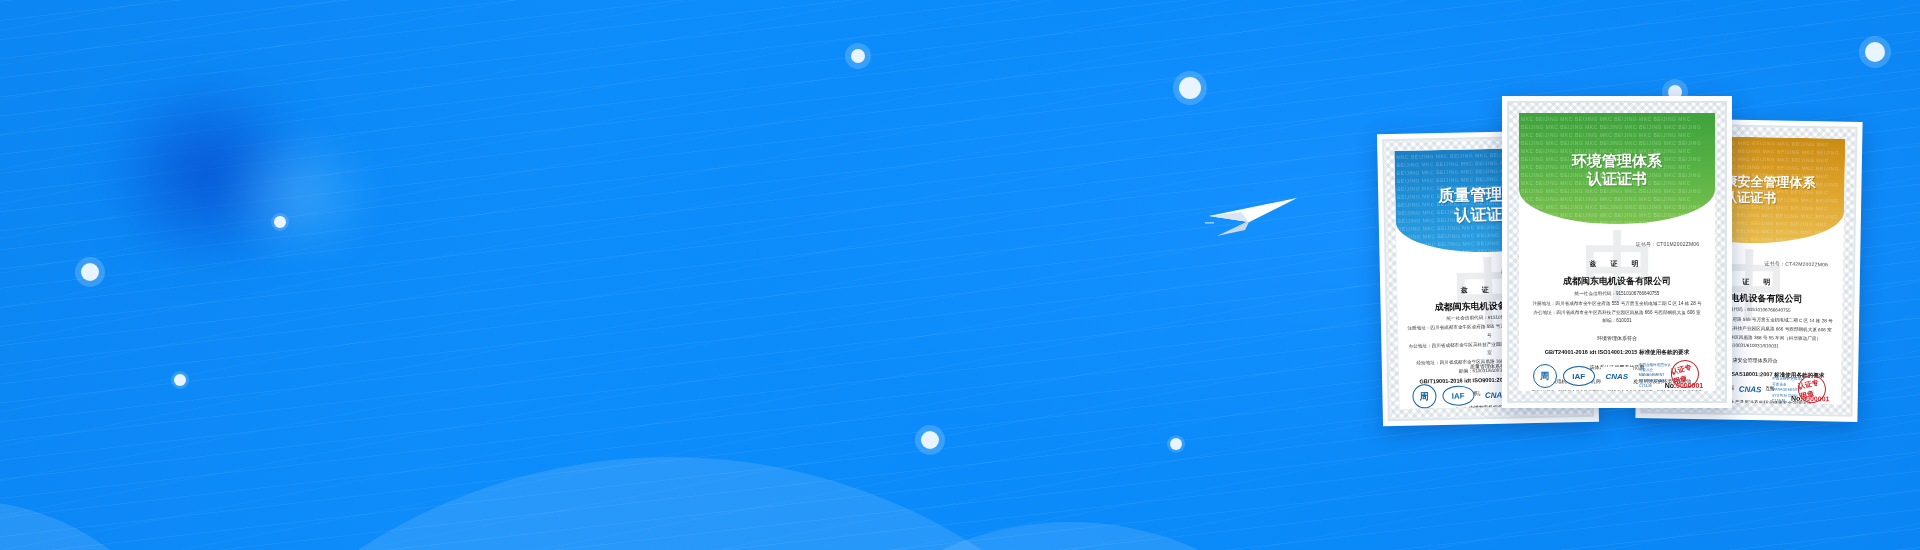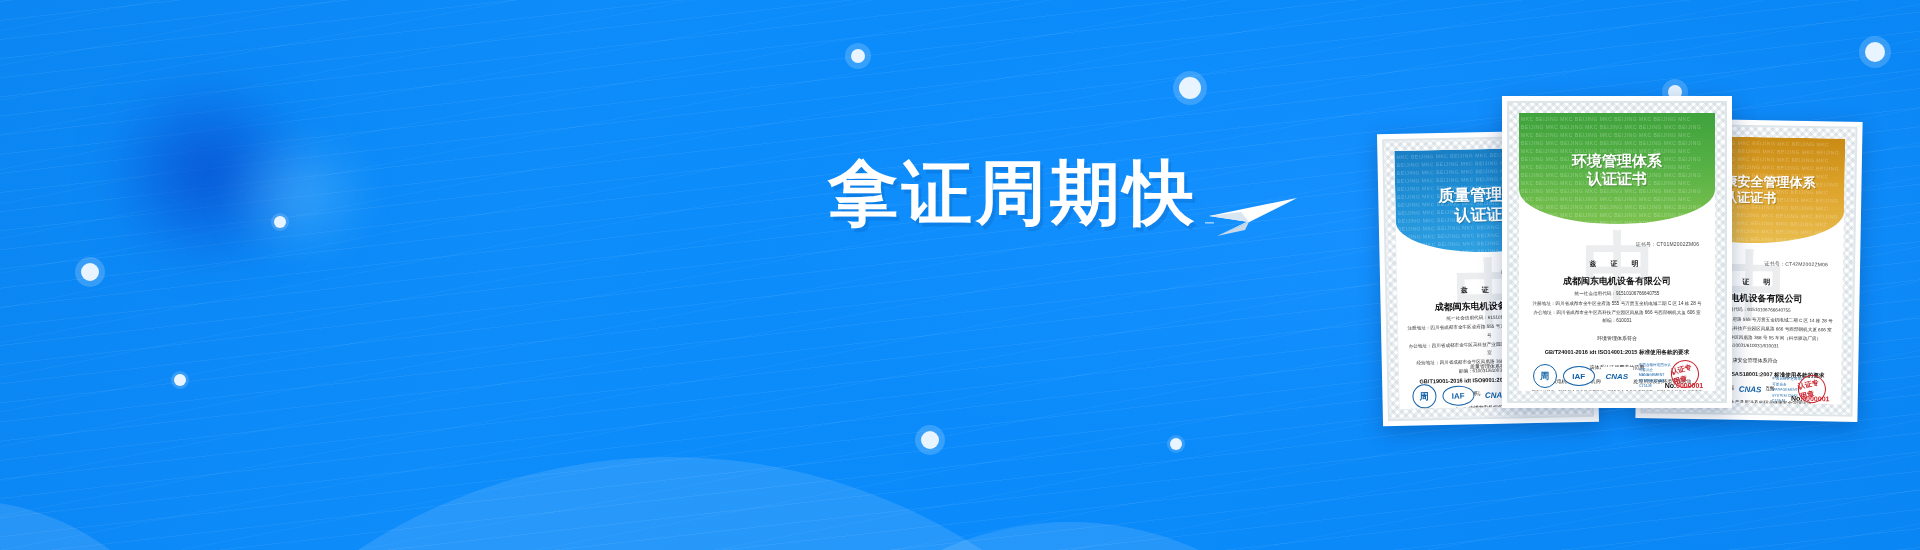--- a/index.html
+++ b/index.html
@@ -159,21 +159,20 @@
       <span class="dot small" style="left: 174px; top: 374px; width: 12px; height: 12px;"></span>
       <span class="dot" style="left: 851px; top: 49px; width: 14px; height: 14px;"></span>
       <span class="dot" style="left: 1179px; top: 77px; width: 22px; height: 22px;"></span>
       <span class="dot small" style="left: 1170px; top: 438px; width: 12px; height: 12px;"></span>
       <span class="dot" style="left: 921px; top: 431px; width: 18px; height: 18px;"></span>
       <span class="dot" style="left: 1668px; top: 85px; width: 14px; height: 14px;"></span>
       <span class="dot" style="left: 1865px; top: 42px; width: 20px; height: 20px;"></span>
     </div>
 
   <div class="headline">
-    <div class="line line1">拿证周期快</div>
   </div>
 
   <svg class="plane" viewBox="0 0 96 56">
     <polygon points="4,24 92,6 44,30" fill="#ffffff"></polygon>
     <polygon points="4,24 44,30 36,20" fill="#d9e6f2"></polygon>
     <polygon points="12,44 92,6 44,30" fill="#f2f7fc"></polygon>
     <polygon points="12,44 44,30 40,38" fill="#c9d9ea"></polygon>
     <rect x="0" y="30" width="9" height="1.6" fill="#ffffff" opacity=".55"></rect>
   </svg>
 

